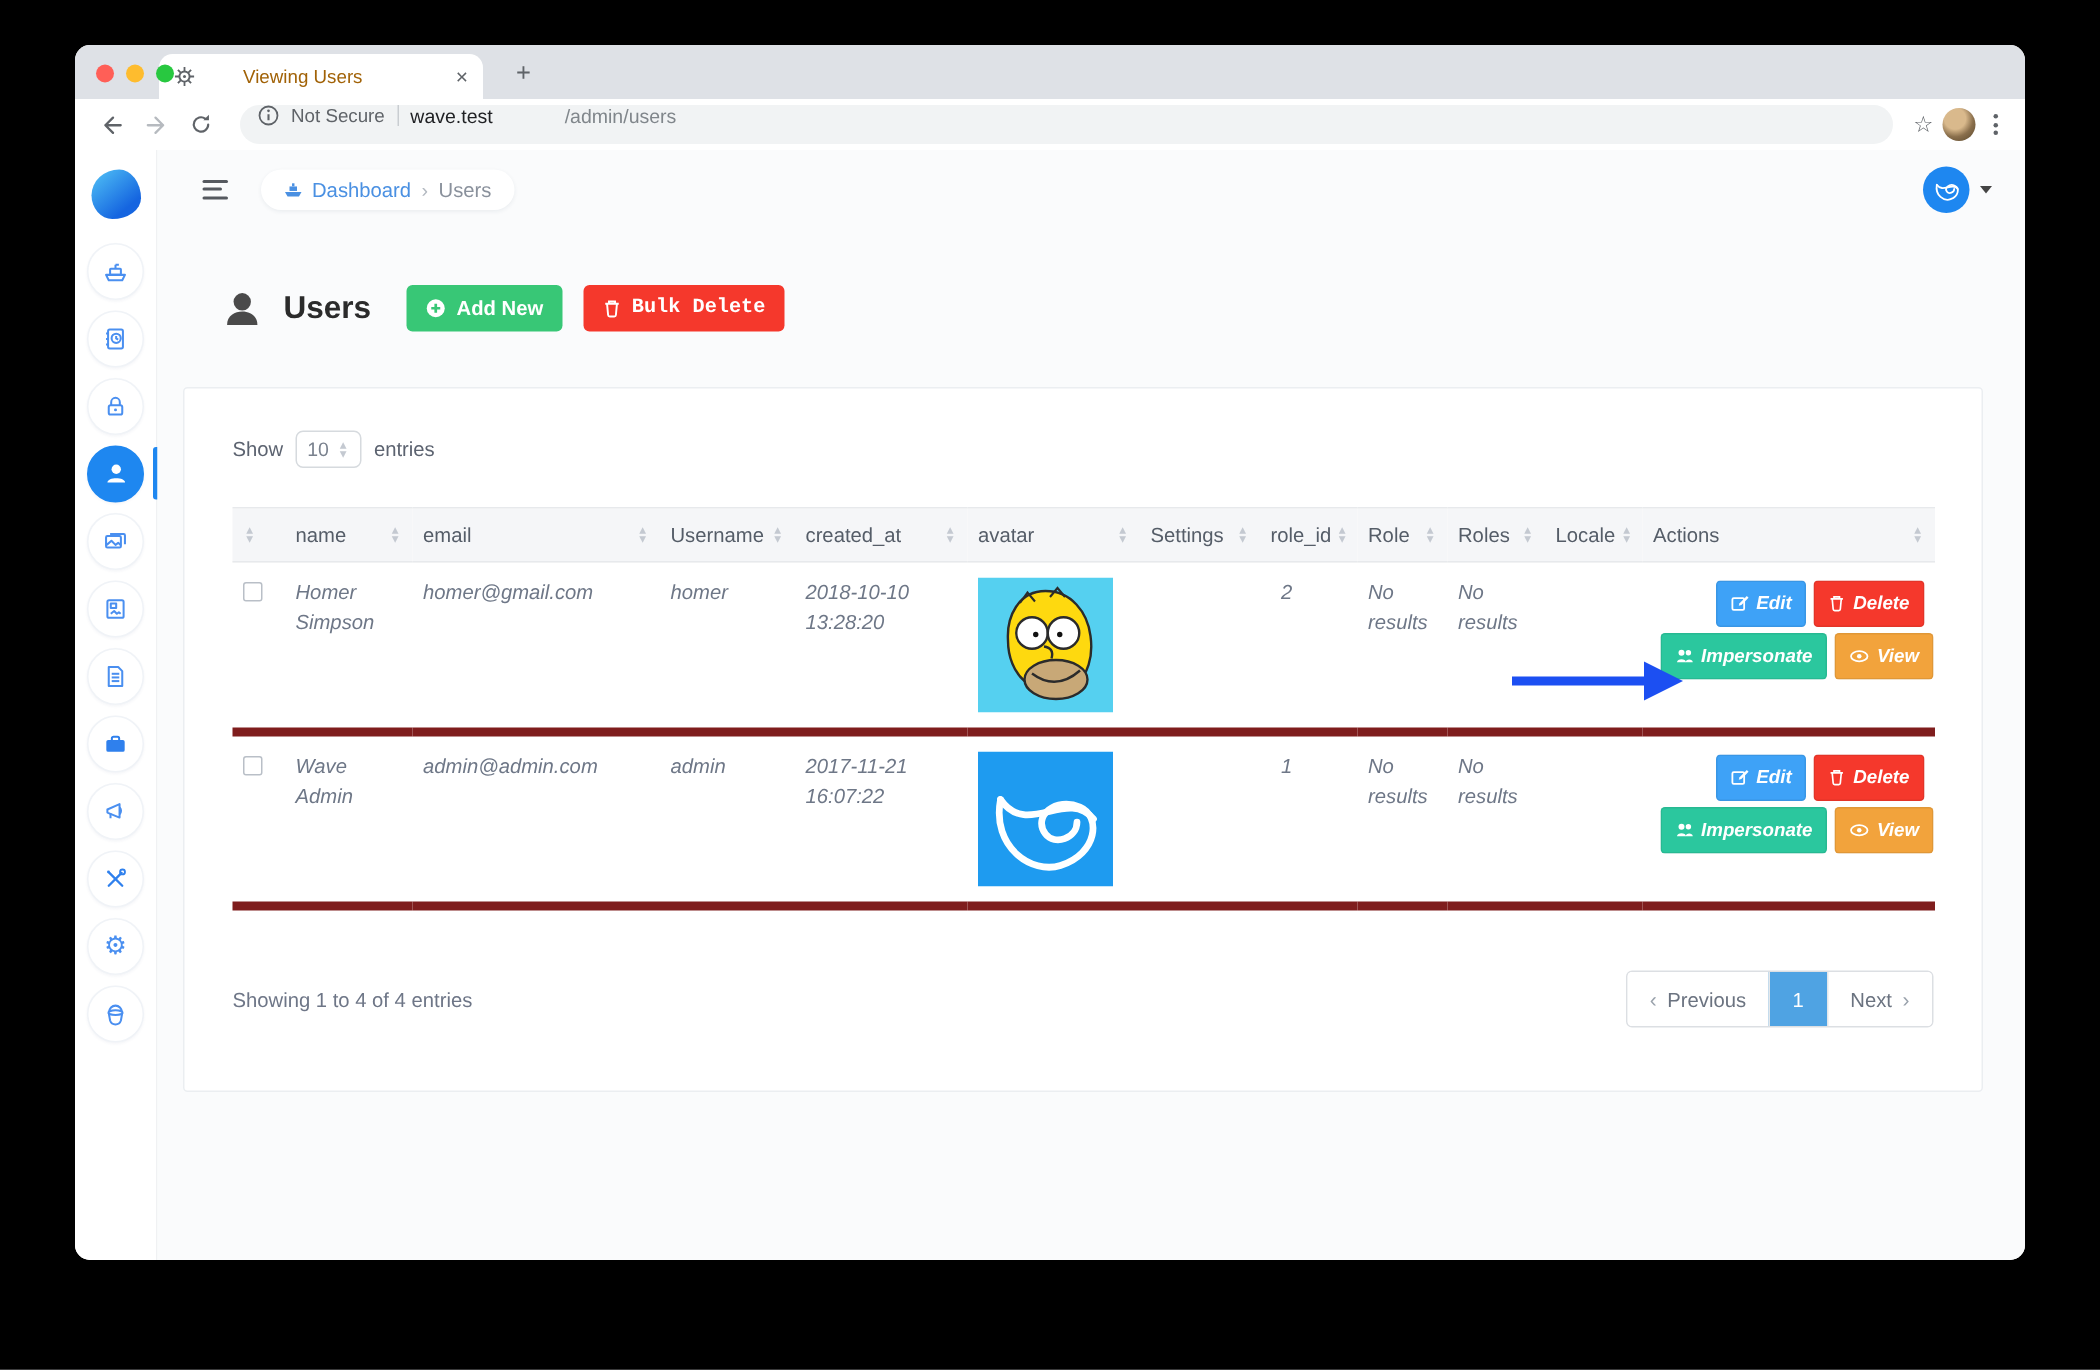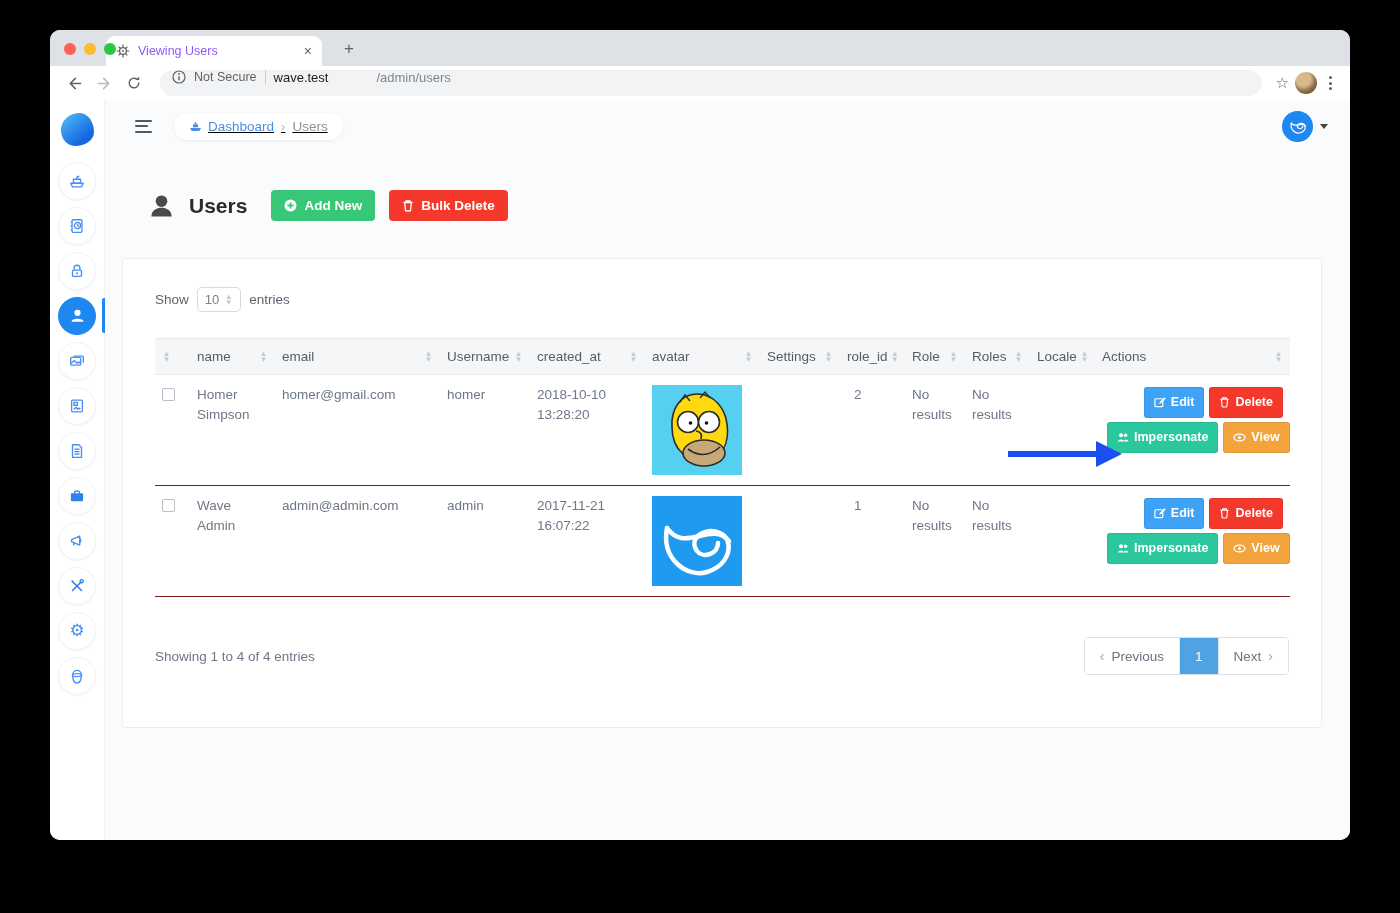--- a/index.html
+++ b/index.html
@@ -9,21 +9,21 @@
     background:#fff; border-radius:10px; overflow:hidden;
     box-shadow:0 25px 70px rgba(0,0,0,.65); }
 
   
   .tabstrip { height:36px; background:#dee1e6; display:flex; align-items:flex-end; position:relative; }
   .traffic { position:absolute; left:14px; top:13px; display:flex; gap:8px; }
   .traffic span { width:12px; height:12px; border-radius:50%; display:block; }
   .tl-close { background:#ff5f57; } .tl-min { background:#febc2e; } .tl-max { background:#28c840; }
   .tab { margin-left:56px; width:216px; height:30px; background:#fff; border-radius:9px 9px 0 0;
     display:flex; align-items:center; padding:0 10px; gap:8px; }
-  .tab-title { flex:1; font-size:12.5px; color:#8b5cf6; white-space:nowrap; overflow:hidden; }
+  .tab-title { flex:1; font-size:12.5px; color:#a16207; white-space:nowrap; overflow:hidden;margin-left:24px; }
   .tab-close { font-size:14px; color:#5f6368; cursor:default; }
   .newtab { margin-left:14px; margin-bottom:4px; font-size:17px; color:#5f6368; width:26px; height:26px;
     display:flex; align-items:center; justify-content:center; }
 
   
   .toolbar { height:34px; background:#fff; display:flex; align-items:center; padding:0 12px; gap:6px; }
   .navbtn { width:24px; height:24px; display:flex; align-items:center; justify-content:center; }
   .omnibox { flex:1; height:26px; margin:0 8px; background:#f1f3f4; border-radius:13px;
     display:flex; align-items:flex-start; padding:0 12px; gap:8px; }
   .sec-label { font-size:12.5px; color:#5f6368; }
@@ -50,35 +50,35 @@
   .gear-glyph { font-size:17px; color:#4a8ff0; line-height:1; }
 
   .main { position:relative; flex:1; background:#fafbfc; }
 
   
   .topbar { height:52px; display:flex; align-items:center; padding:0 22px 0 30px; }
   .hamburger { display:flex; flex-direction:column; gap:3.5px; margin-right:22px; }
   .hamburger i { display:block; height:2px; background:#55595f; border-radius:1px; }
   .hamburger i:nth-child(1){width:17px;} .hamburger i:nth-child(2){width:13px;} .hamburger i:nth-child(3){width:17px;}
   .crumb-pill { background:#fff; border-radius:16px; padding:6px 15px; display:flex; align-items:center; gap:7px;
-    box-shadow:0 1px 3px rgba(40,60,90,.08); font-size:13.5px;text-decoration:underline; }
+    box-shadow:0 1px 3px rgba(40,60,90,.08); font-size:13.5px; }
   .crumb-link { color:#4a90e2; display:flex; align-items:center; gap:6px; }
   .crumb-sep { color:#b3b9c1; font-size:13px; }
   .crumb-cur { color:#8a919c; }
   .user-menu { margin-left:auto; display:flex; align-items:center; gap:7px; }
   .user-avatar { width:31px; height:31px; border-radius:50%; background:#1e87f0; display:flex; align-items:center; justify-content:center; }
   .caret-down { width:0; height:0; border-left:4px solid transparent; border-right:4px solid transparent; border-top:5px solid #444; }
 
   
   .heading { display:flex; align-items:center; margin:38px 0 0 43px; gap:14px; }
   .page-title { font-size:21px; font-weight:bold; color:#2b2b2b; margin-right:10px; }
   .btn-lg { display:inline-flex; align-items:center; gap:7px; color:#fff; font-weight:bold; font-size:13.5px;
     padding:8px 13px; border-radius:4px; border:none; }
   .btn-addnew { background:#38c776; }
-  .btn-bulkdel { background:#f5382c; }
+  .btn-bulkdel { background:#f5382c;font-family:Liberation Mono, monospace; }
 
   
   .card { position:absolute; left:17px; top:158px; width:1200px; height:470px; background:#fff;
     border:1px solid #ebeef1; border-radius:3px; padding:28px 32px; }
   .controls { display:flex; align-items:flex-end; justify-content:space-between; margin-bottom:26px;
     font-size:13.5px; color:#5c6370; }
   .show-wrap { display:flex; align-items:center; gap:8px; }
   .per-page { display:inline-flex; align-items:center; gap:5px; border:1px solid #d6dade; border-radius:5px;
     padding:4px 7px; color:#7a828e; font-size:13px; min-width:42px; justify-content:center; }
   .search-wrap { display:flex; align-items:center; gap:9px; }
@@ -87,21 +87,21 @@
   .sort { display:inline-block; width:9px; font-size:9px; line-height:.62; color:#c4c9d1; word-break:break-all; text-align:center; }
 
   table { width:1135px; table-layout:fixed; border-collapse:collapse; }
   col.c-sel{width:35px;} col.c-name{width:85px;} col.c-email{width:165px;} col.c-user{width:90px;}
   col.c-created{width:115px;} col.c-avatar{width:115px;} col.c-settings{width:80px;} col.c-roleid{width:65px;}
   col.c-role{width:60px;} col.c-roles{width:65px;} col.c-locale{width:65px;} col.c-actions{width:195px;}
   thead th { background:#f5f6f8; border-top:1px solid #e7e9ec; border-bottom:1px solid #e7e9ec;
     font-size:13.5px; font-weight:normal; color:#555d68; padding:10px 7px; }
   thead th .th-inner { display:flex; align-items:center; justify-content:space-between; gap:4px; }
   tbody td { vertical-align:top; padding:10px 7px; font-size:13.5px; color:#6e7787; line-height:1.5;
-    border-bottom:1px solid #7f1d1d; }
+    border-bottom:6px solid #7f1d1d;font-style:italic; }
   td.roleid { padding-left:14px; }
   .cb { display:inline-block; width:13px; height:13px; border:1px solid #b9bfc7; border-radius:2px; margin-top:3px; background:#fff; }
   .avatar-img { display:block; width:90px; height:90px; }
 
   .actions-cell { text-align:right; }
   .btn { display:inline-flex; align-items:center; gap:5px; color:#fff; font-weight:bold; font-size:12.5px;
     padding:5px 9px; border-radius:3px; border:1px solid rgba(0,0,0,.07); margin:2px 0 2px 5px; }
   .btn-edit { background:#3ea2f7; } .btn-delete { background:#f5382c; }
   .btn-impersonate { background:#2bc79e; } .btn-view { background:#f2a33c; }
   .act-row { white-space:nowrap; }

